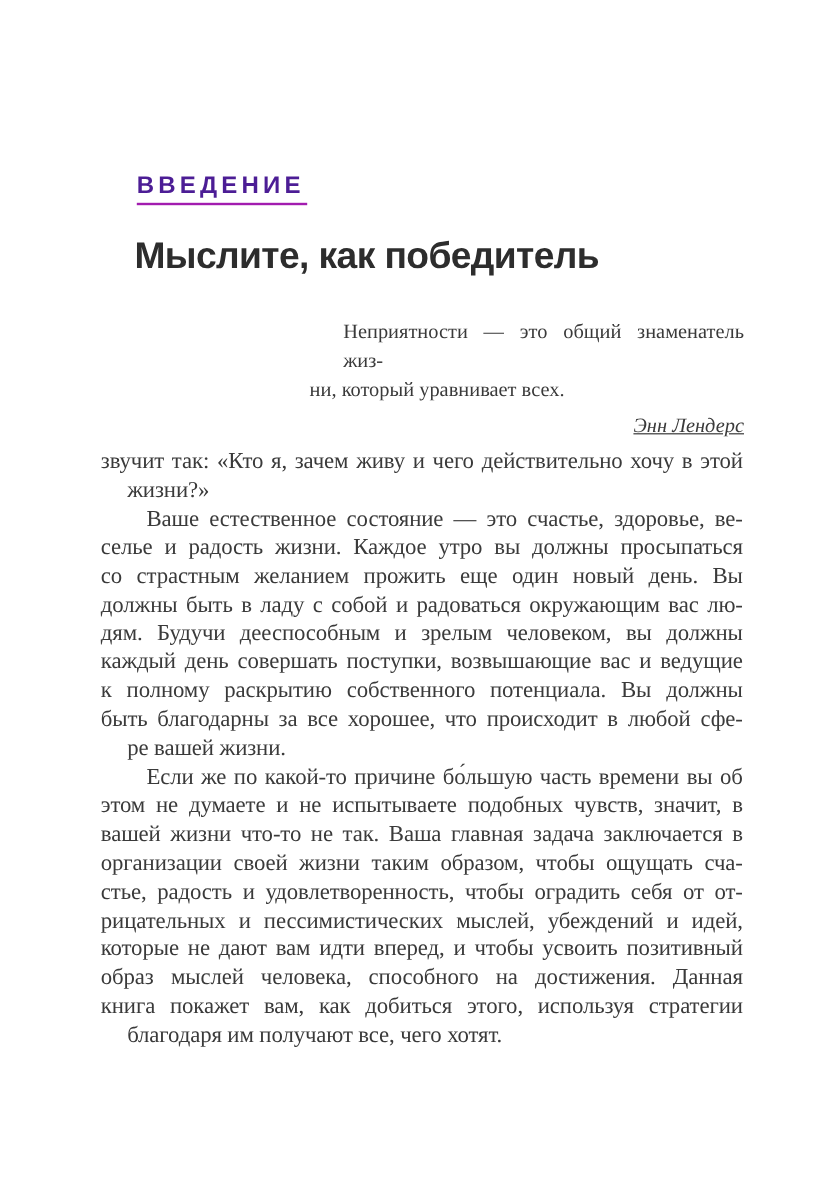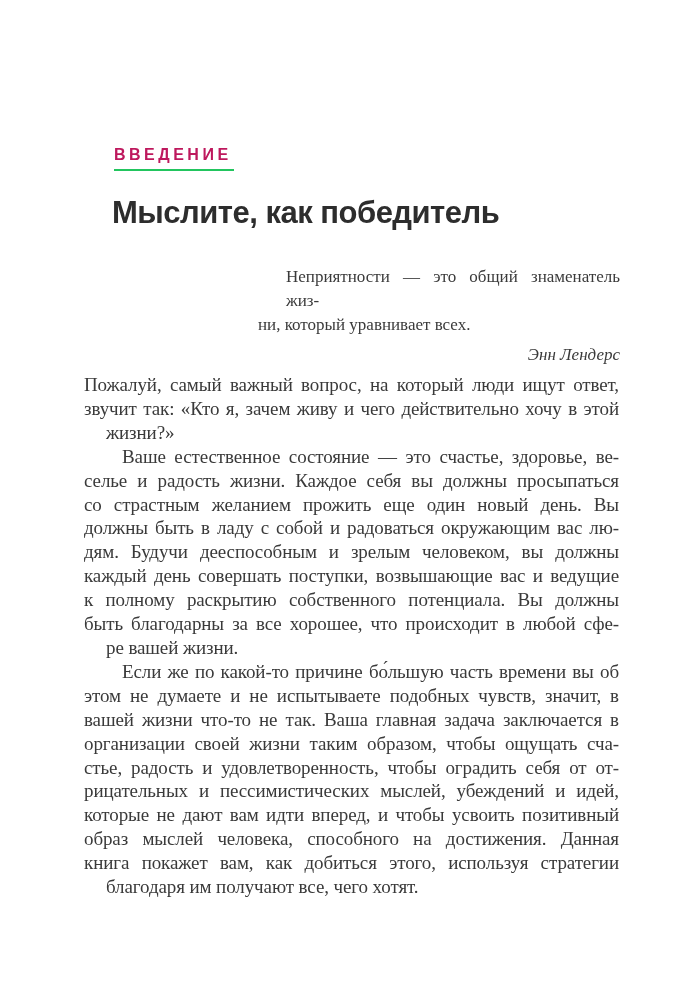--- a/index.html
+++ b/index.html
@@ -14,28 +14,28 @@
     background: #ffffff;
     overflow: hidden;
     font-family: "Liberation Serif", serif;
   }
   .kicker {
     position: absolute;
     left: 114px;
     top: 145px;
     display: inline-block;
     font-family: "Liberation Sans", sans-serif;
-    font-size: 16px;
+    font-size: 20px;
     font-weight: 700;
     line-height: 20px;
     letter-spacing: 3.5px;
-    color: #be185d;
+    color: #4c1d95;
     padding-bottom: 4px;
     padding-right: 2px;
-    border-bottom: 2px solid #22c55e;
+    border-bottom: 2px solid #a21caf;
   }
   .title {
     position: absolute;
     left: 112px;
     top: 195px;
     font-family: "Liberation Sans", sans-serif;
     font-size: 31px;
     font-weight: 700;
     line-height: 36px;
     letter-spacing: -0.5px;
@@ -60,20 +60,21 @@
   }
   .epi-line.epi-last {
     text-align: center;
     text-align-last: left;
   }
   .attribution {
     text-align: right;
     font-style: italic;
     margin-top: 6px;
     color: #3a3a3a;
+    text-decoration: underline;
   }
   .body-text {
     position: absolute;
     left: 84px;
     top: 373px;
     width: 535px;
     font-size: 19px;
     line-height: 23.9px;
     letter-spacing: -0.1px;
     color: #3a3a3a;
@@ -103,27 +104,26 @@
   <div class="epigraph">
     <div id="epigraph-lines">
         <div class="epi-line epi-first">Неприятности — это общий знаменатель жиз-</div>
         <div class="epi-line epi-last">ни, который уравнивает всех.</div>
       </div>
     <div class="attribution">Энн Лендерс</div>
   </div>
 
   <div class="body-text" id="body-text">
       <div class="para">
-        <div class="line">Пожалуй, самый важный вопрос, на который люди ищут ответ,</div>
         <div class="line">звучит так: «Кто я, зачем живу и чего действительно хочу в этой</div>
         <div class="line last">жизни?»</div>
       </div>
       <div class="para">
         <div class="line first-indent">Ваше естественное состояние — это счастье, здоровье, ве-</div>
-        <div class="line">селье и радость жизни. Каждое себя вы должны просыпаться</div>
+        <div class="line">селье и радость жизни. Каждое утро вы должны просыпаться</div>
         <div class="line">со страстным желанием прожить еще один новый день. Вы</div>
         <div class="line">должны быть в ладу с собой и радоваться окружающим вас лю-</div>
         <div class="line">дям. Будучи дееспособным и зрелым человеком, вы должны</div>
         <div class="line">каждый день совершать поступки, возвышающие вас и ведущие</div>
         <div class="line">к полному раскрытию собственного потенциала. Вы должны</div>
         <div class="line">быть благодарны за все хорошее, что происходит в любой сфе-</div>
         <div class="line last">ре вашей жизни.</div>
       </div>
       <div class="para">
         <div class="line first-indent">Если же по какой-то причине бо́льшую часть времени вы об</div>

